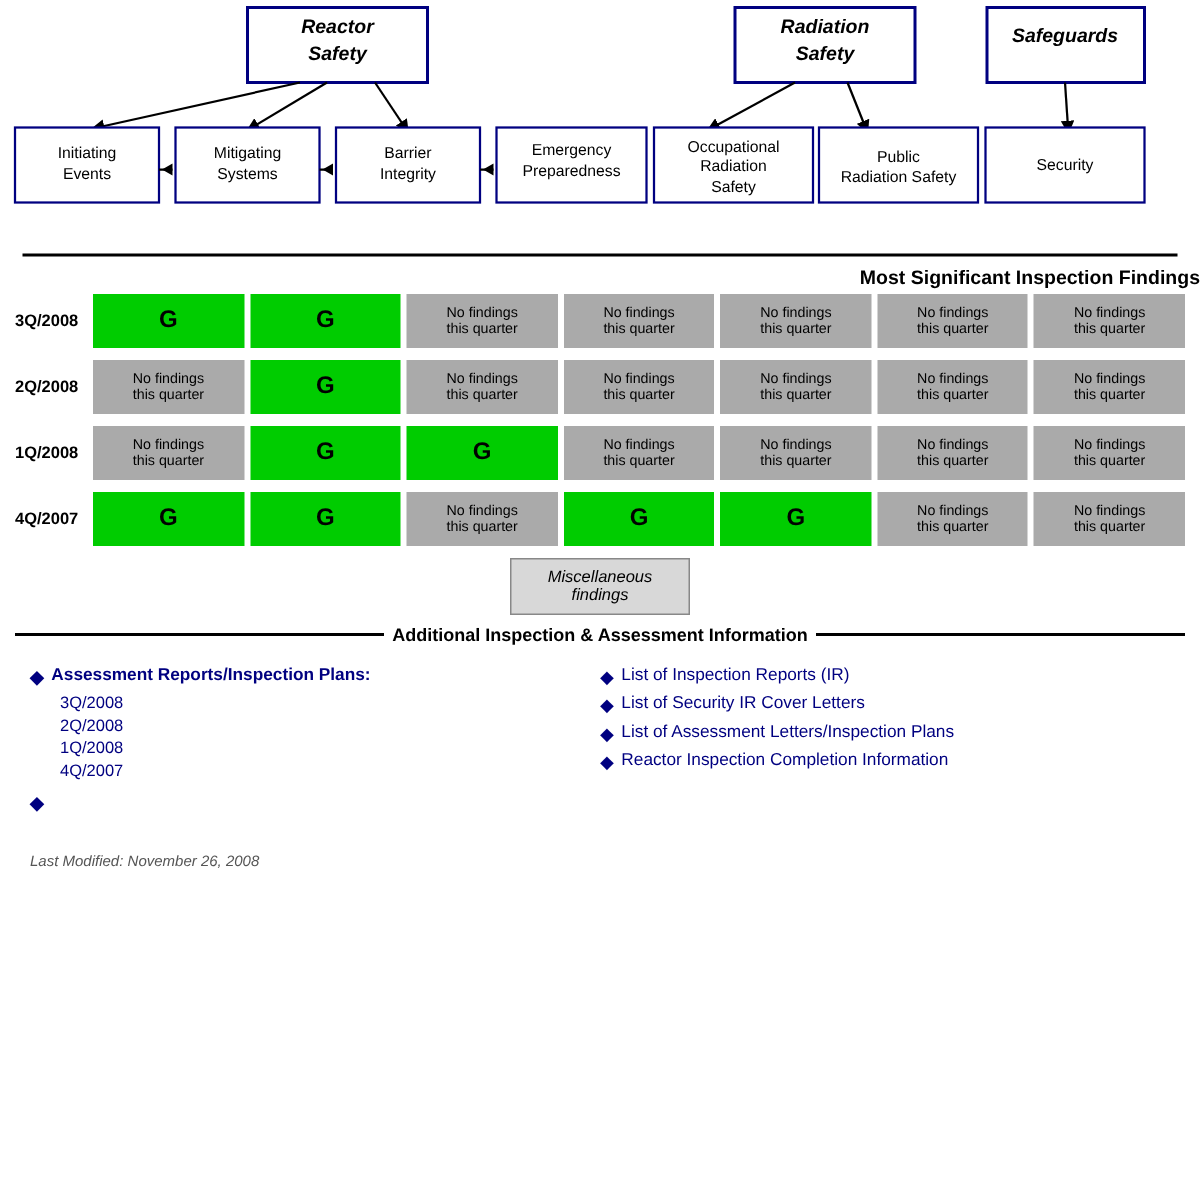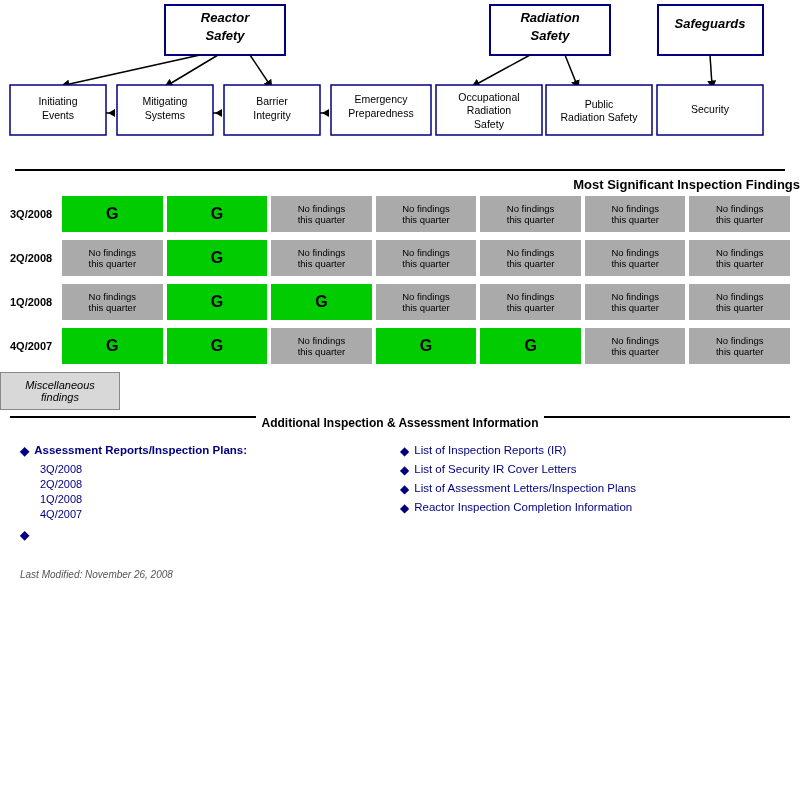--- a/index.html
+++ b/index.html
@@ -73,38 +73,38 @@
     }
 
     .cell-gray {
       background: #aaaaaa;
       color: #000;
     }
 
     
     .misc-area {
       display: flex;
-      justify-content: flex-start;
+      justify-content: center;
       margin: 6px 0;
     }
 
     .misc-box {
       border: 1.5px solid #888;
       background: #d8d8d8;
       text-align: center;
       font-style: italic;
       font-size: 11px;
       padding: 6px 16px;
       width: 120px;
     }
 
     
     .additional-divider-row {
       display: flex;
-      align-items: flex-start;
+      align-items: center;
       margin: 4px 10px;
       gap: 6px;
     }
 
     .add-line {
       flex: 1;
       border-top: 2px solid #000;
     }
 
     .add-header {

